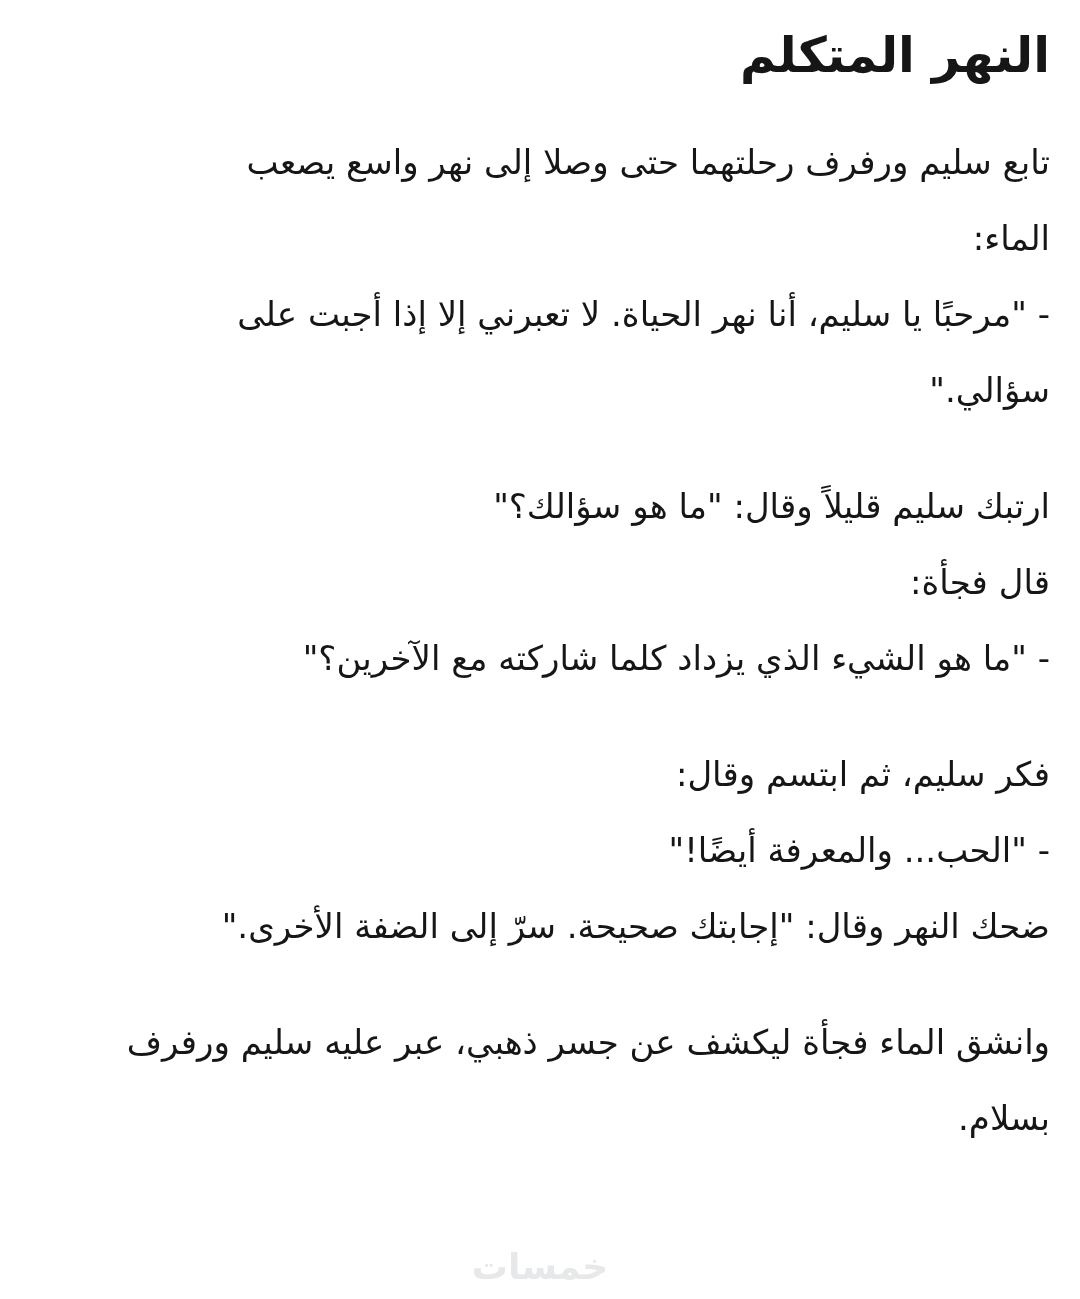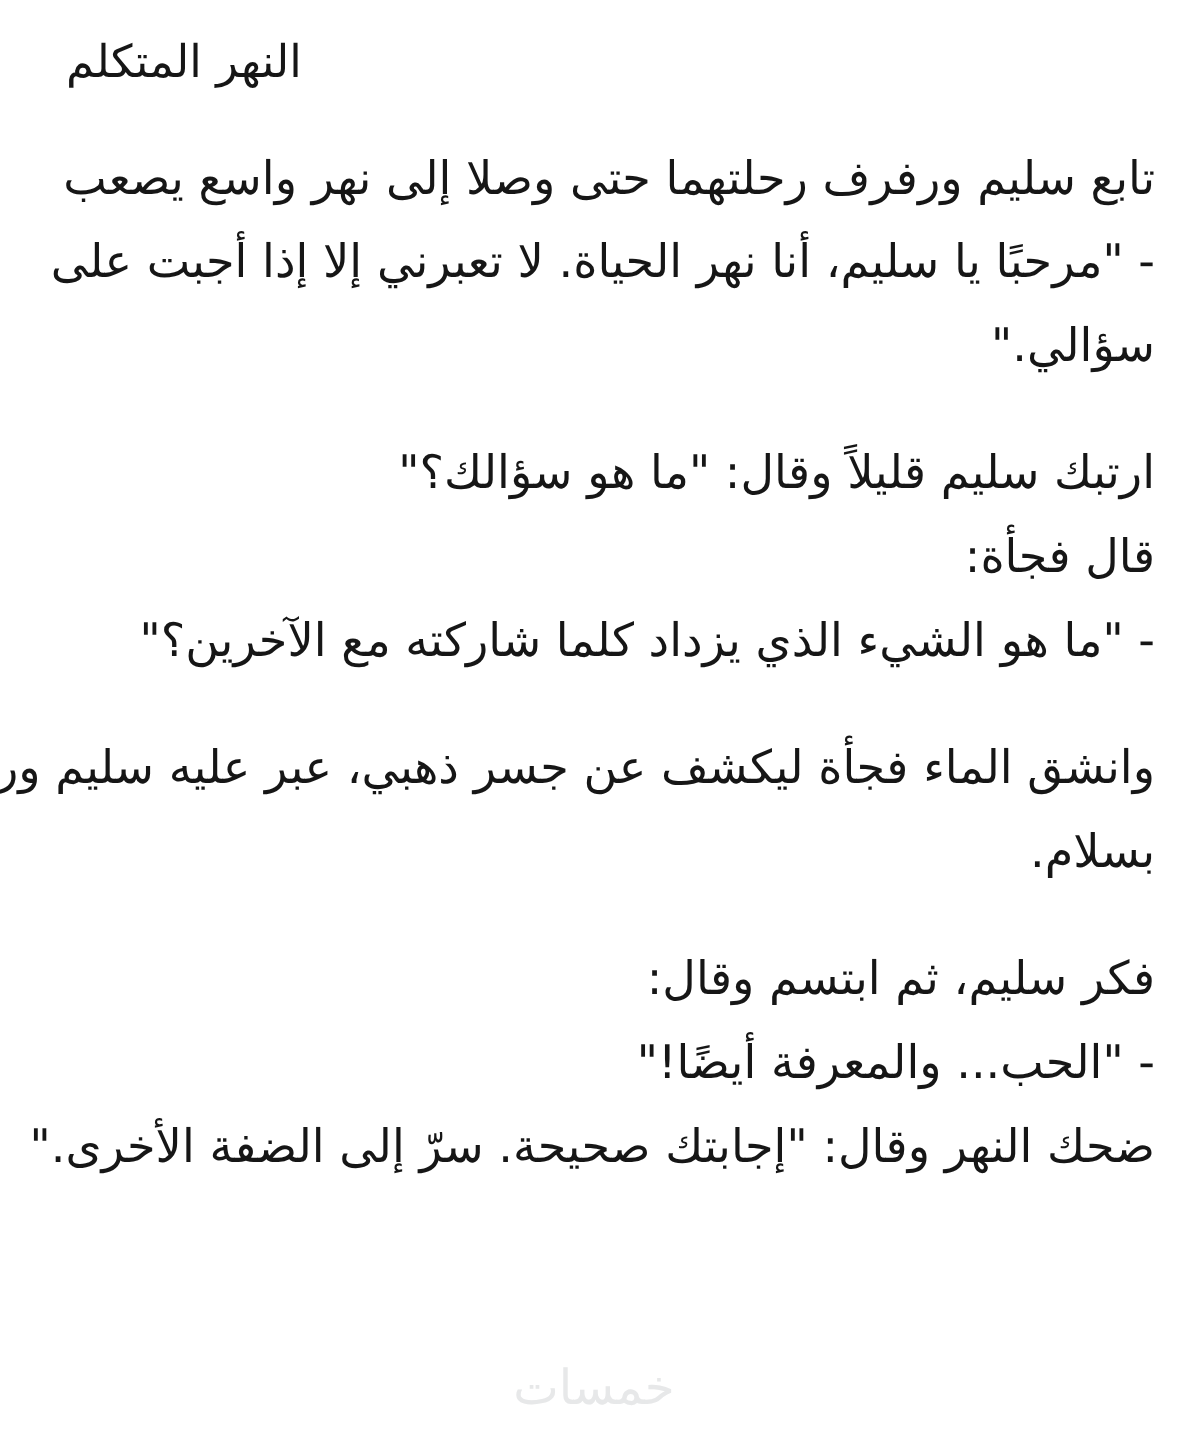--- a/index.html
+++ b/index.html
@@ -13,77 +13,78 @@
     color: #161616;
     font-family: "DejaVu Sans", sans-serif;
     direction: rtl;
     position: relative;
     overflow: hidden;
   }
   .doc {
     padding: 16px 30px 0 60px;
   }
   .title {
-    font-size: 41px;
-    font-weight: normal;
+    font-size: 49px;
+    font-weight: bold;
     line-height: 80px;
     margin: 0 0 28px 0;
-    text-align: left;
+    text-align: right;
     white-space: nowrap;
   }
   .section {
     margin: 0;
   }
   .section + .section {
     margin-top: 40px;
   }
   .line {
-    font-size: 42px;
+    font-size: 34px;
     line-height: 76px;
     text-align: right;
     white-space: nowrap;
   }
   .watermark {
     position: absolute;
     bottom: 12px;
     left: 50%;
     transform: translateX(-50%);
-    font-size: 44px;
-    font-weight: normal;
+    font-size: 36px;
+    font-weight: bold;
     letter-spacing: 1px;
     direction: rtl;
     white-space: nowrap;
     user-select: none;
   }
 </style>
 </head>
 <body style="background: rgb(255, 255, 255); color: rgb(22, 22, 22);">
 
 <div class="doc">
 
   <h1 class="title">النهر المتكلم</h1>
 
   <div class="section">
     <div class="line">تابع سليم ورفرف رحلتهما حتى وصلا إلى نهر واسع يصعب</div>
+    <div class="line">الماء:</div>
     <div class="line">- "مرحبًا يا سليم، أنا نهر الحياة. لا تعبرني إلا إذا أجبت على</div>
     <div class="line">سؤالي."</div>
   </div>
 
   <div class="section">
     <div class="line">ارتبك سليم قليلاً وقال: "ما هو سؤالك؟"</div>
     <div class="line">قال فجأة:</div>
     <div class="line">- "ما هو الشيء الذي يزداد كلما شاركته مع الآخرين؟"</div>
   </div>
 
   <div class="section">
-    <div class="line">وانشق الماء فجأة ليكشف عن جسر ذهبي، عبر عليه سليم ورفرف</div>
-    <div class="line">بسلام.</div>
+    <div class="line">فكر سليم، ثم ابتسم وقال:</div>
+    <div class="line">- "الحب... والمعرفة أيضًا!"</div>
+    <div class="line">ضحك النهر وقال: "إجابتك صحيحة. سرّ إلى الضفة الأخرى."</div>
   </div>
 
   <div class="section">
-    <div class="line">فكر سليم، ثم ابتسم وقال:</div>
-    <div class="line">- "الحب... والمعرفة أيضًا!"</div>
-    <div class="line">ضحك النهر وقال: "إجابتك صحيحة. سرّ إلى الضفة الأخرى."</div>
+    <div class="line">وانشق الماء فجأة ليكشف عن جسر ذهبي، عبر عليه سليم ورفرف</div>
+    <div class="line">بسلام.</div>
   </div>
 
 </div>
 
 <div class="watermark" style="color: rgb(231, 232, 233);">خمسات</div>
 
 </body></html>

